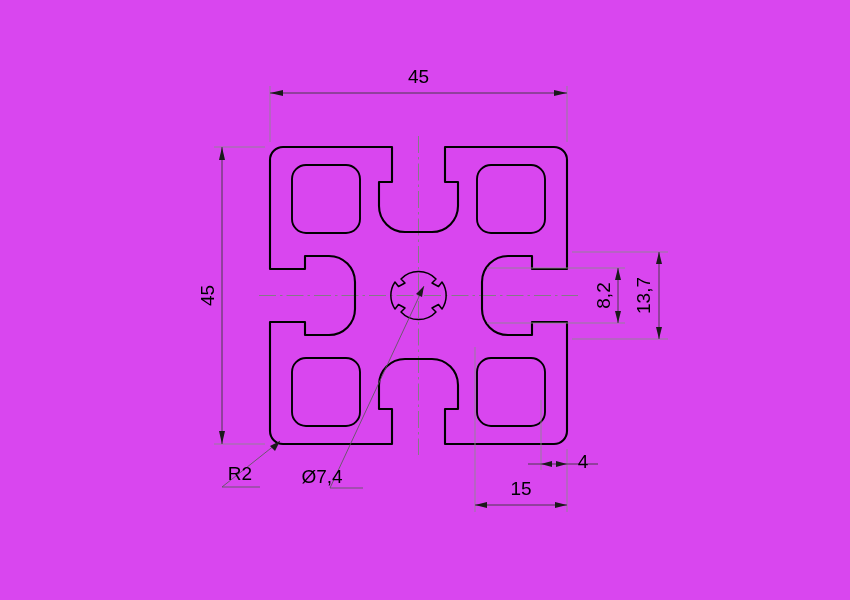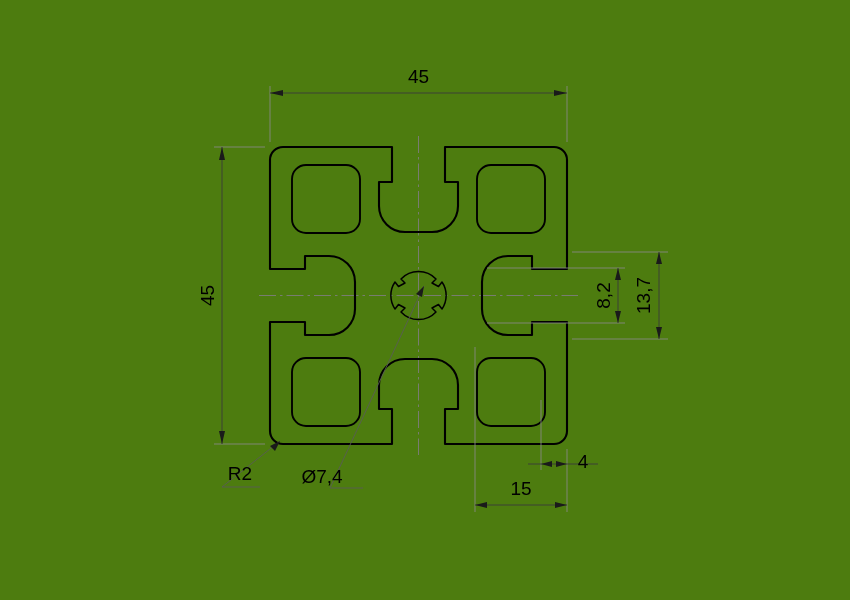--- a/index.html
+++ b/index.html
@@ -10,21 +10,21 @@
   body {
     width: 850px;
     height: 600px;
     font-family: "Liberation Sans", sans-serif;
     overflow: hidden;
   }
   #drawing-root {
     position: relative;
     width: 850px;
     height: 600px;
-    background: #4d7c0f;
+    background: #d946ef;
   }
   svg#cad-svg {
     display: block;
     width: 850px;
     height: 600px;
   }
   .profile-outline {
     fill: none;
     stroke: #000000;
     stroke-width: 2.1;

